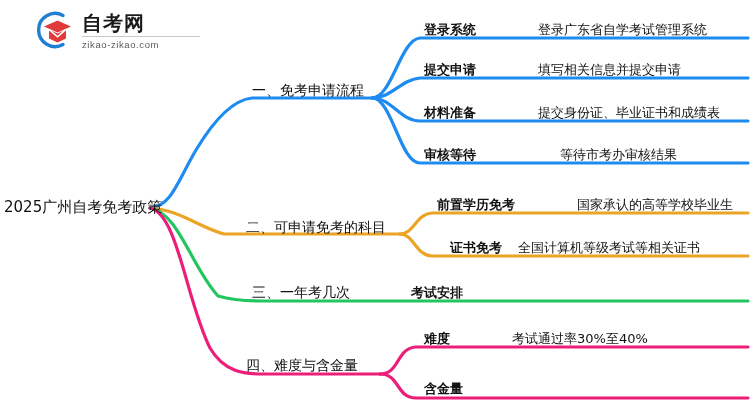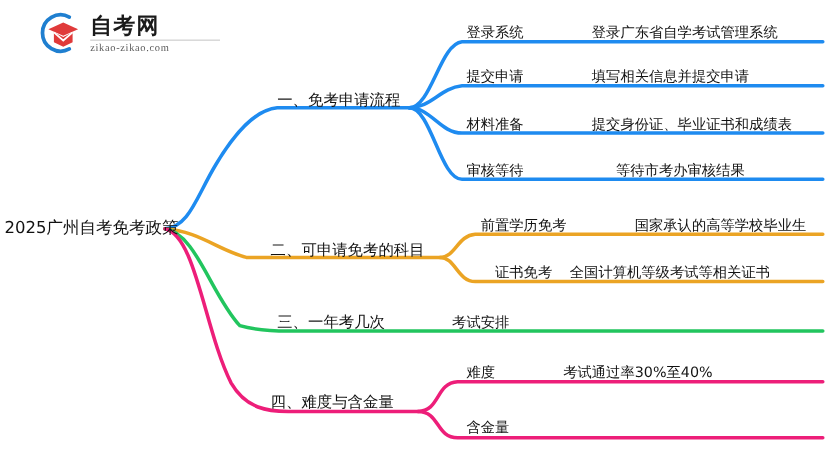--- a/index.html
+++ b/index.html
@@ -20,40 +20,40 @@
   .logo-mark{position:relative;width:44px;height:44px;flex:none;}
   .logo-text{display:flex;flex-direction:column;line-height:1;padding-top:2px;}
   .logo-title{
     font-size:20px;font-weight:bold;color:#1a1a1a;
     letter-spacing:1px;
     font-family:"DejaVu Sans","Liberation Sans",sans-serif;
   }
   .logo-rule{height:1px;background:#c9c9c9;margin:3px 0 3px 0;width:118px;}
   .logo-sub{
     font-size:9.5px;color:#5a5a5a;letter-spacing:.6px;
-    font-family:Liberation Serif, serif;
+    font-family:Liberation Sans, sans-serif;
   }
 
   
   .node{
     position:absolute;
     white-space:nowrap;
     color:#121212;
     font-family:"DejaVu Sans","Liberation Sans",sans-serif;
   }
   .root-node{
     font-size:15px;
     left:4px;top:198px;
   }
   .b1-label{font-size:14px;left:252px;top:82px;}
   .b2-label{font-size:14px;left:246px;top:219px;}
   .b3-label{font-size:14px;left:252px;top:284px;}
   .b4-label{font-size:14px;left:246px;top:357px;}
 
-  .sub{font-size:13px;}
+  .sub{font-size:13px;font-weight:bold;}
   .leaf{font-size:13px;}
 
   
   .s-b1r1{left:424px;top:21px;}
   .s-b1r2{left:424px;top:61px;}
   .s-b1r3{left:424px;top:104px;}
   .s-b1r4{left:424px;top:146px;}
   .l-b1r1{left:538px;top:21px;}
   .l-b1r2{left:538px;top:61px;}
   .l-b1r3{left:538px;top:104px;}

